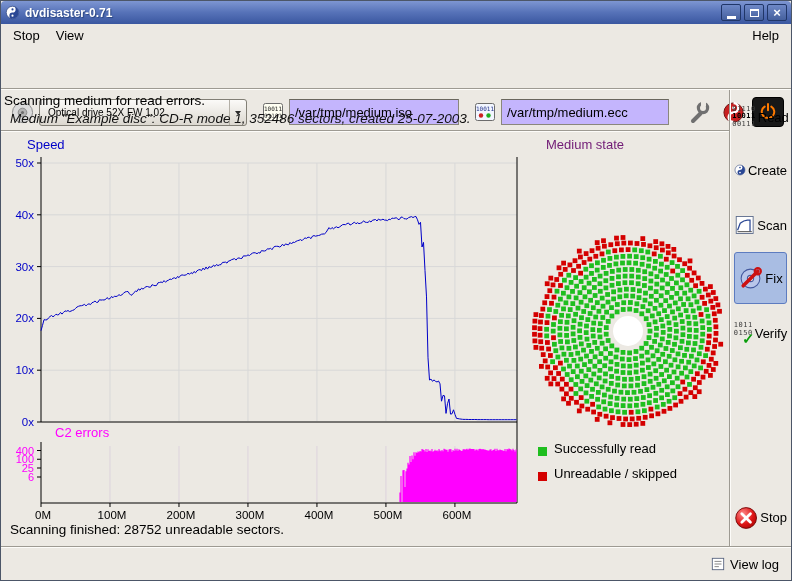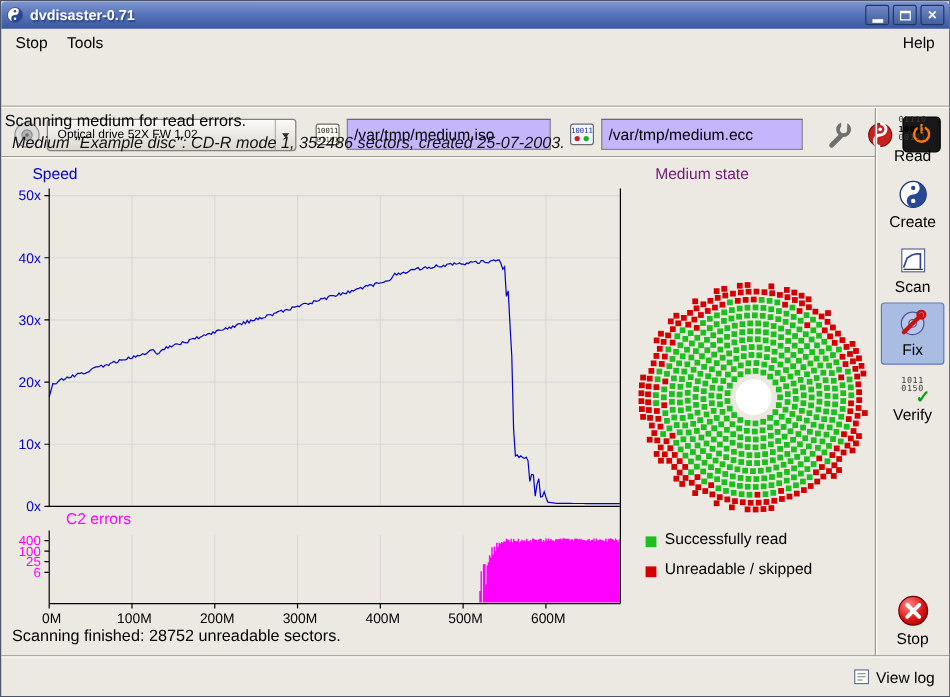--- a/index.html
+++ b/index.html
@@ -35,21 +35,21 @@
 .hsep{position:absolute;height:2px;border-top:1px solid #9d9a92;border-bottom:1px solid #fdfcf9}
 .vsep{position:absolute;width:2px;border-left:1px solid #9d9a92;border-right:1px solid #fdfcf9}
 
 .status-line1{position:absolute;left:3px;top:92px;font-size:13.5px;color:#000000}
 .status-line2{position:absolute;left:9px;top:110px;font-size:13.5px;font-style:italic;color:#111}
 
 .chart-label{position:absolute;font-size:13px}
 .legend-item{position:absolute;display:flex;align-items:flex-end;gap:7px;font-size:13px;color:#000}
 .swatch{width:9px;height:9px;display:inline-block}
 
-.side-btn{position:absolute;left:733px;width:53px;display:flex;flex-direction:column;align-items:center;
+.side-btn{position:absolute;left:733px;width:53px;display:flex;flex-direction:row;align-items:center;
   justify-content:center;gap:2px;font-size:13px;color:#000;border-radius:3px;padding:2px 0}
 .side-btn.selected{background:#a9bde3;border:1px solid #5d7cc0}
 .bin{font-family:"DejaVu Sans Mono",monospace;font-size:7px;line-height:7.5px;color:#3a3a3a;text-align:center;letter-spacing:0.5px}
 .bin.mid{font-weight:bold;color:#000}
 .verify-icon-wrap{position:relative;width:26px;height:22px}
 .verify-check{position:absolute;right:-2px;bottom:-4px;color:#0a9c0a;font-weight:bold;font-size:15px;text-shadow:0 0 1px #fff}
 
 .bottom-status{position:absolute;left:9px;top:521px;font-size:13.5px;color:#000}
 .statusbar{position:absolute;left:0;top:547px;width:100%;height:33px}
 .viewlog-btn{position:absolute;right:6px;top:4px;height:24px;display:flex;align-items:center;gap:5px;
@@ -78,21 +78,21 @@
           <span class="glyph-max"></span>
         </span>
       <span class="winbtn">
           <span>×</span>
         </span>
     </span>
   </div>
 
   <div class="menubar">
     <span class="menu-item">Stop</span>
-    <span class="menu-item">Tools</span>
+    <span class="menu-item">View</span>
     <span class="menu-item menu-right">Help</span>
   </div>
 
   <div class="toolbar">
     <svg class="abs" style="left:10px;top:55px" width="23" height="23" viewBox="0 0 24 24">
       <circle cx="12" cy="12" r="10.5" fill="#dcdcdc" stroke="#8a8a8a"></circle>
       <circle cx="12" cy="12" r="4.5" fill="#b4b4b4" stroke="#8a8a8a"></circle>
       <circle cx="12" cy="12" r="1.6" fill="#6e6e6e"></circle>
     </svg>
 

